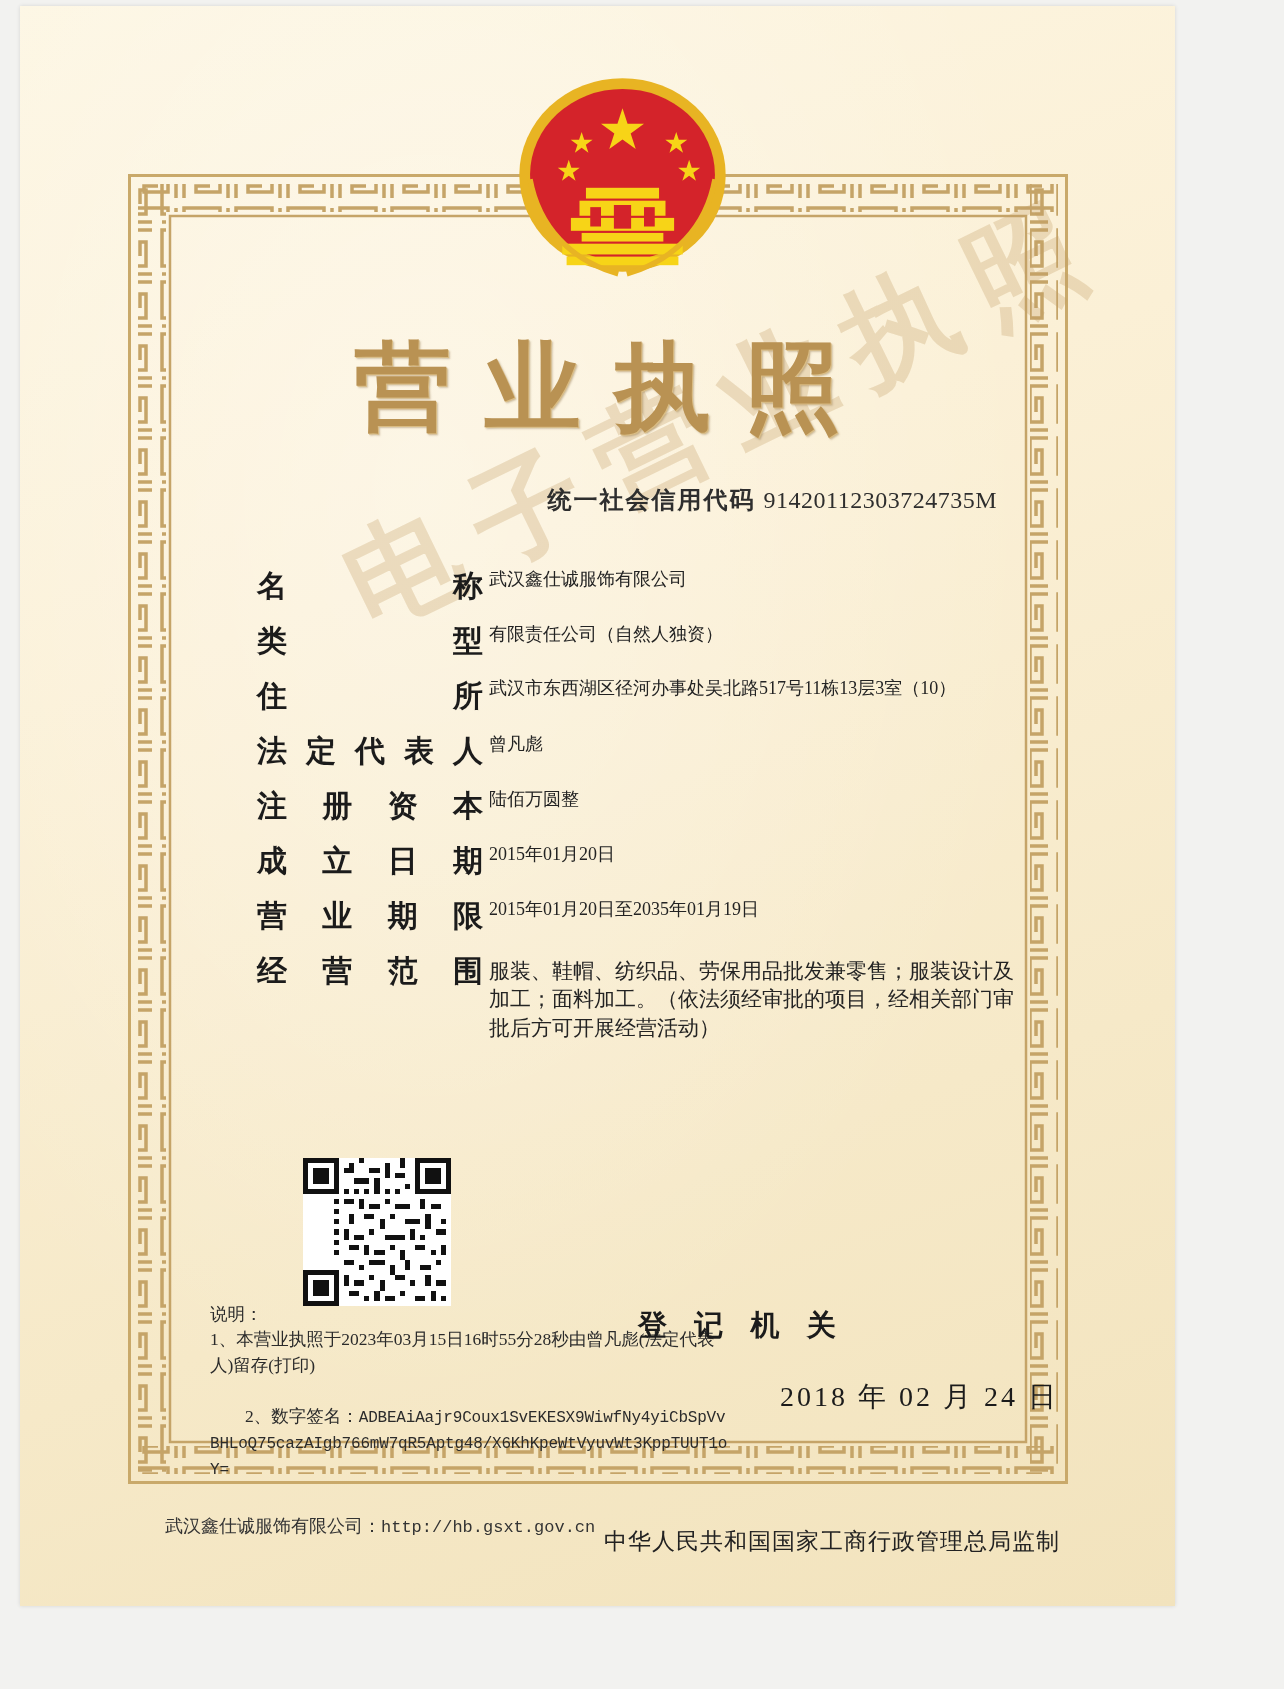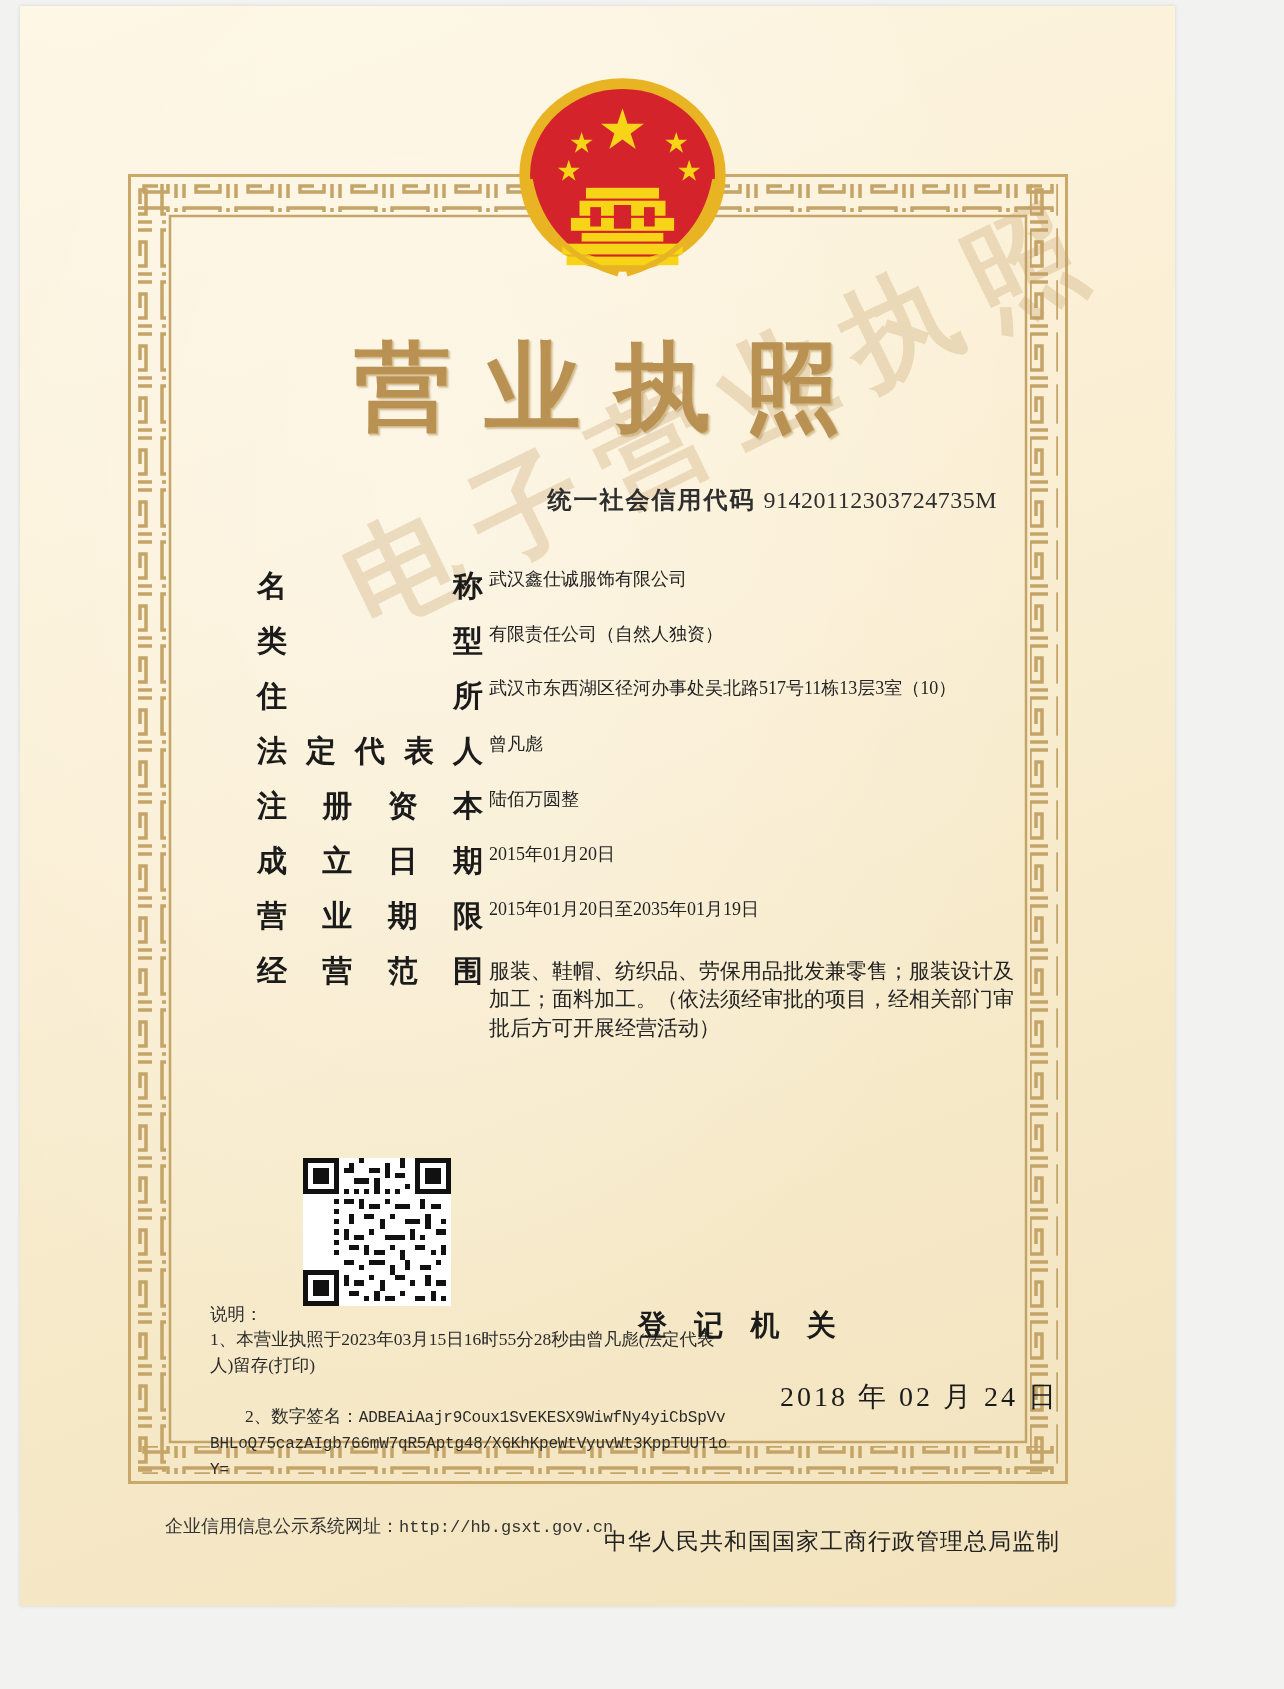--- a/index.html
+++ b/index.html
@@ -515,19 +515,19 @@
       </div>
     </div>
 
     <div id="registry">
       <div id="registry-label">登 记 机 关</div>
     </div>
     <div id="issue-date">2018 年 02 月 24 日</div>
 
     <div id="bottom-bar">
       <div id="bottom-left">
-        <span>企业信用信息公示系统网址：</span><span class="url">http://hb.gsxt.gov.cn</span>
+        <span>武汉鑫仕诚服饰有限公司：</span><span class="url">http://hb.gsxt.gov.cn</span>
       </div>
       <div id="bottom-right">中华人民共和国国家工商行政管理总局监制</div>
     </div>
 
   </div>
 </div>
 
 </body></html>

